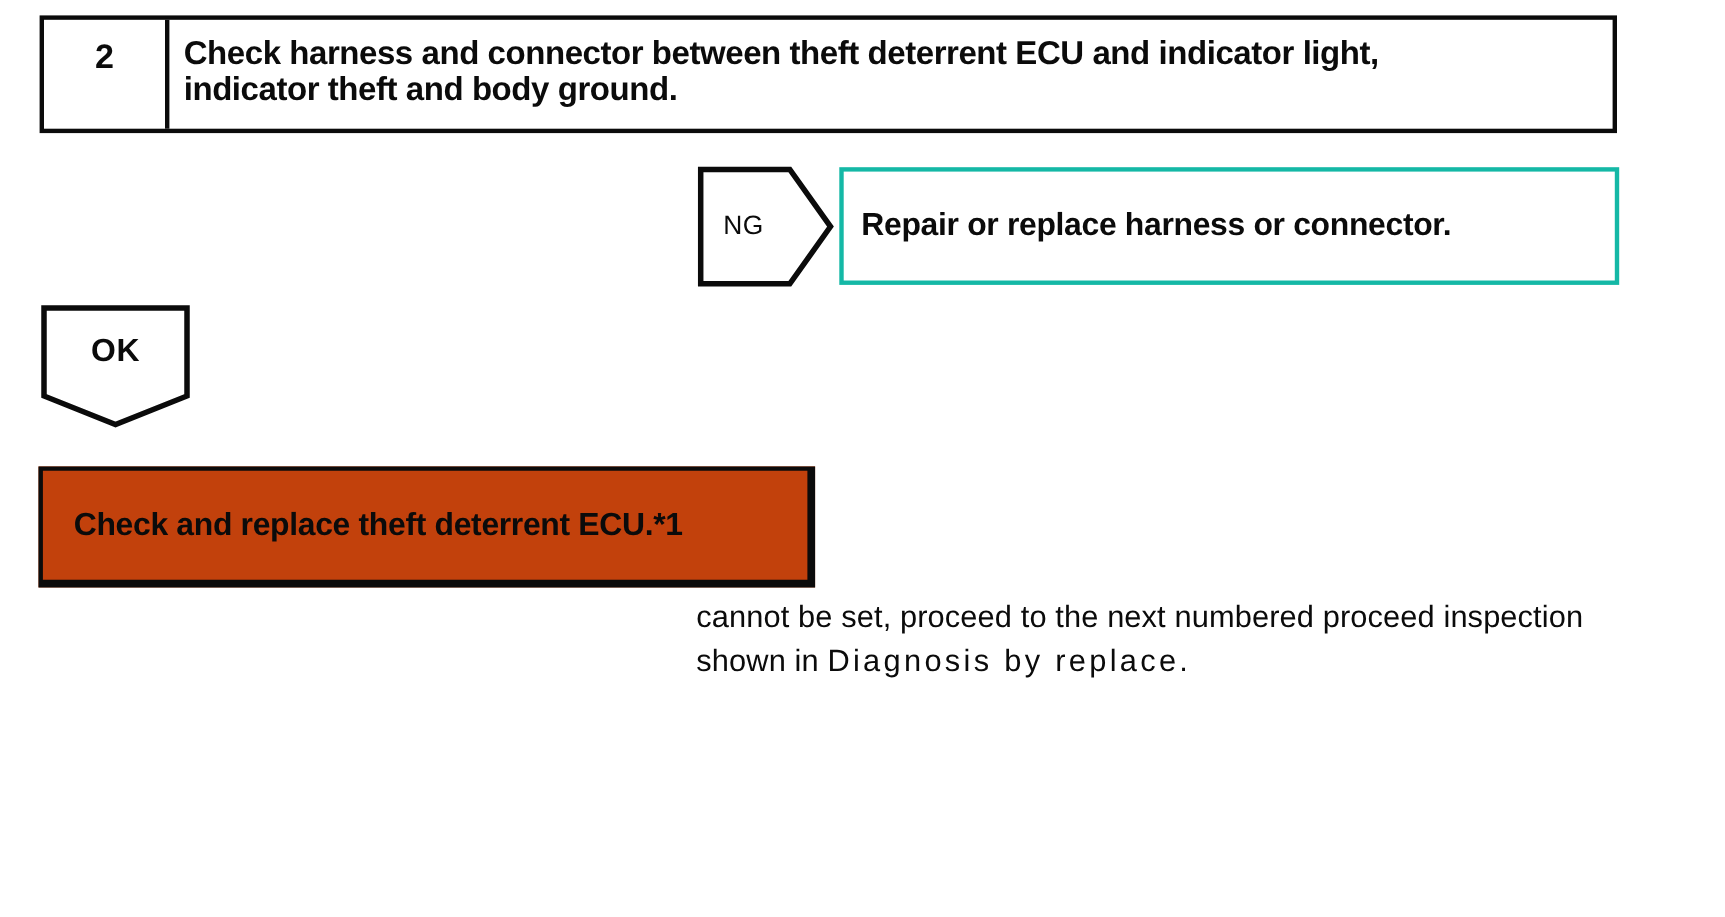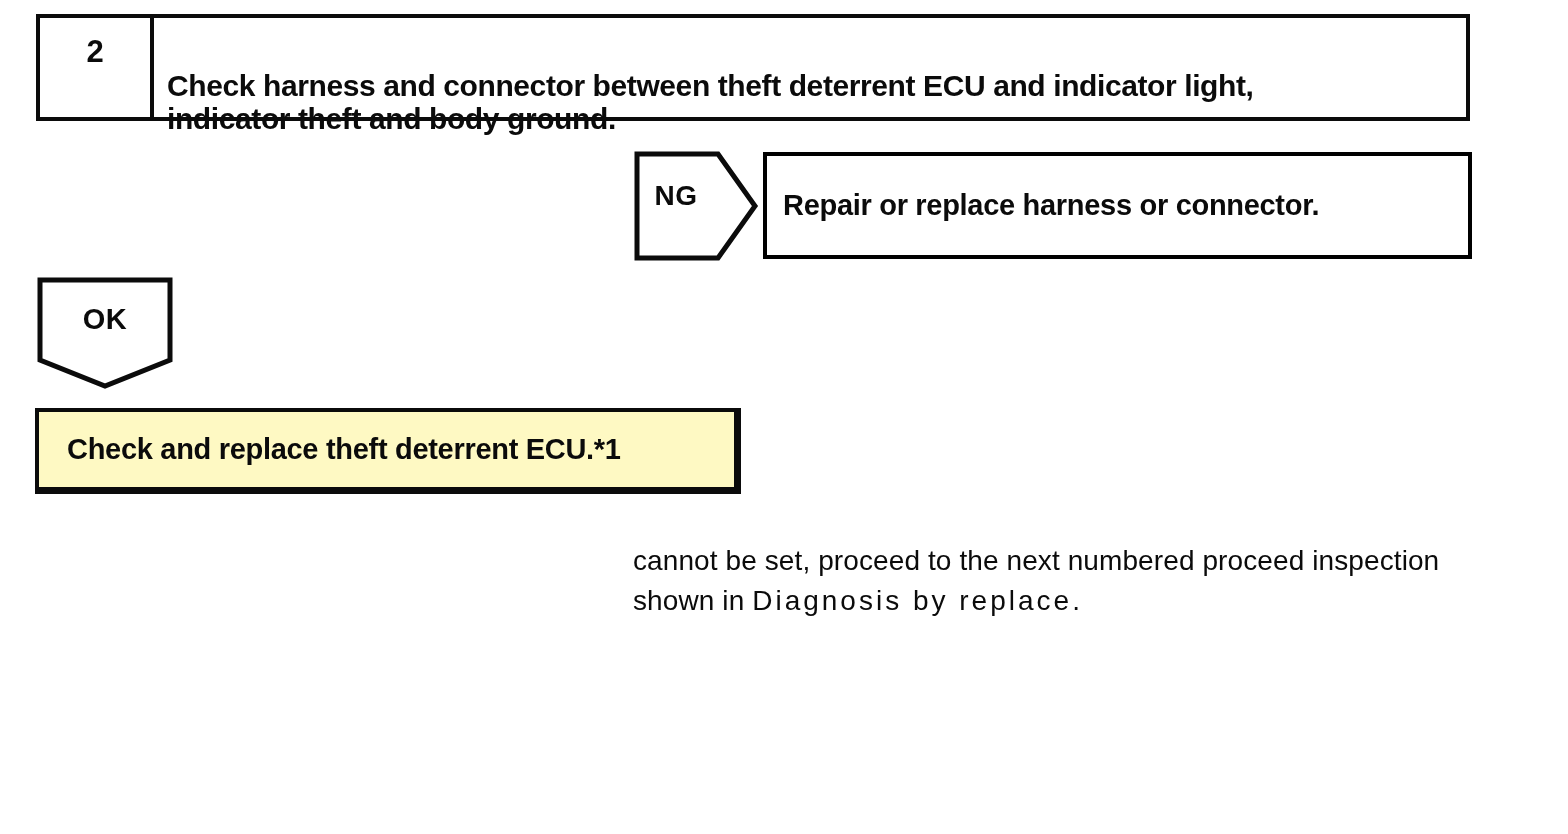--- a/index.html
+++ b/index.html
@@ -33,41 +33,40 @@
     font-weight: bold;
     font-size: 31px;
   }
   .step-text-cell {
     flex: 1;
     padding: 14px 10px 0 13px;
     font-weight: bold;
     font-size: 30px;
     line-height: 33px;
     letter-spacing: -0.4px;
-    margin-top: 37px;
   }
 
   
   .ng-shape-wrap {
     left: 633px; top: 150px;
     width: 126px; height: 112px;
   }
   .ng-label {
-    left: 633px; top: 140px;
+    left: 633px; top: 150px;
     width: 86px; height: 112px;
     display: flex; align-items: center; justify-content: center;
-    font-weight: bold; font-size: 28px;
+    font-weight: normal; font-size: 24px;
     letter-spacing: 0.5px;
   }
 
   
   .repair-box {
     left: 763px; top: 152px;
     width: 709px; height: 107px;
-    border: 4px solid #000000;
+    border: 4px solid #14b8a6;
     display: flex;
     align-items: center;
     padding-left: 16px;
     font-weight: bold;
     font-size: 29px;
     letter-spacing: -0.3px;
     background: #fff;
   }
 
   
@@ -78,32 +77,32 @@
   .ok-label {
     left: 36px; top: 276px;
     width: 138px; height: 86px;
     display: flex; align-items: center; justify-content: center;
     font-weight: bold; font-size: 29px;
     letter-spacing: 0.5px;
   }
 
   
   .ecu-box {
-    left: 35px; top: 408px;
-    width: 706px; height: 86px;
+    left: 35px; top: 424px;
+    width: 706px; height: 110px;
     border: 4px solid #0b0b0b;
     border-right-width: 7px;
     border-bottom-width: 7px;
     display: flex;
     align-items: center;
     padding-left: 28px;
     font-weight: bold;
     font-size: 29px;
     letter-spacing: -0.3px;
-    background: #fef9c3;
+    background: #c2410c;
   }
 
   
   .footnote {
     left: 633px; top: 541px;
     width: 880px;
     font-size: 28px;
     line-height: 39.5px;
     letter-spacing: 0.1px;
   }

